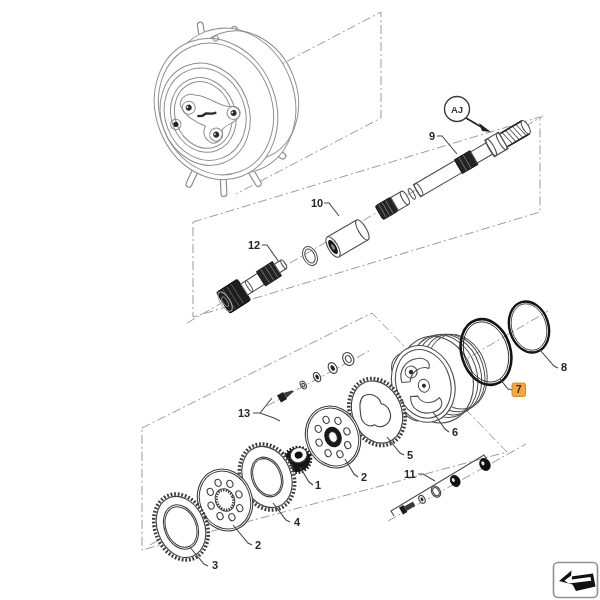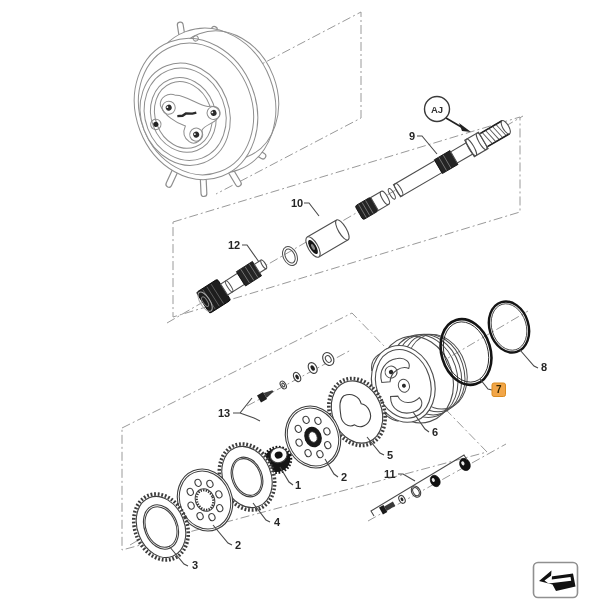--- a/index.html
+++ b/index.html
@@ -1,17 +1,17 @@
 <!DOCTYPE html>
 <html><head>
 <meta charset="utf-8">
 <style>
   html,body{margin:0;padding:0;background:#fff;width:600px;height:600px;overflow:hidden;}
   body{font-family:"Liberation Sans", sans-serif;}
-  #stage{width:495px;height:600px;position:relative;background:#fff;}
+  #stage{width:495px;height:600px;position:relative;background:#fff;margin-left:20px;}
   svg{display:block;}
   .callout{font-size:11px;font-weight:bold;fill:#262626;}
   .callout-hl{font-size:10px;font-weight:bold;fill:#3a2800;}
   .balloon-text{font-size:9.5px;font-weight:bold;fill:#333;}
   .leader{stroke:#4a4a4a;stroke-width:1.1;fill:none;}
   .cline{stroke:#9a9a9a;stroke-width:1;fill:none;stroke-dasharray:9 3 2 3;}
   .frame{stroke:#9a9a9a;stroke-width:1;fill:none;stroke-dasharray:9 3 2 3;}
   .lt{stroke:#8e8e8e;fill:none;stroke-width:1;}
   .ltf{stroke:#8e8e8e;fill:#fff;stroke-width:1;}
   .dk{stroke:#3f3f3f;fill:none;stroke-width:1;}

